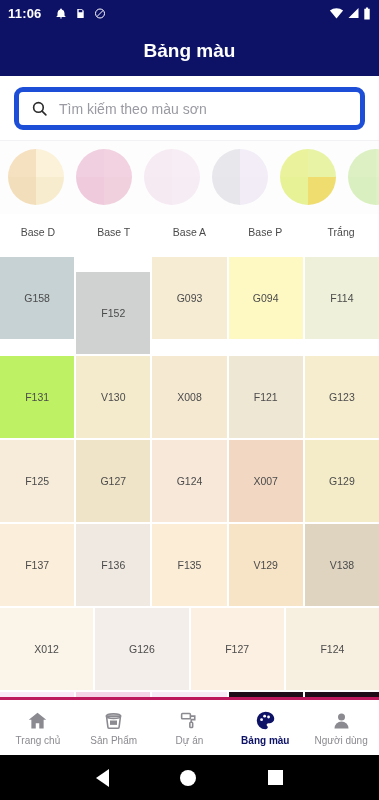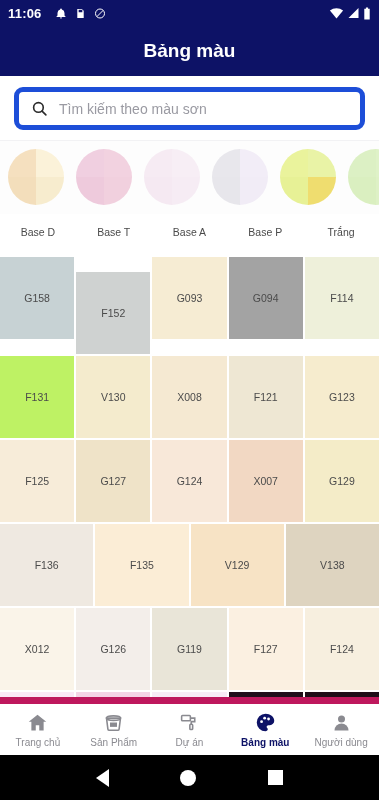--- a/index.html
+++ b/index.html
@@ -62,21 +62,21 @@
   .grid-scroll { flex: 1; overflow: hidden; background: #fff; }
   .grid-row { display: flex; gap: 2px; margin-bottom: 2px; }
   .cell {
     flex: 1; height: 82px; display: flex; align-items: center; justify-content: center;
     font-size: 10.5px; color: #4b4b4b;
   }
   .cell.dark { color: #e8e8e8; }
 
   
   .bottomnav {
-    flex: none; height: 58px; background: #fff; border-top: 7px solid #be185d;
+    flex: none; height: 58px; background: #fff; border-top: 3px solid #be185d;
     display: flex; align-items: center;
   }
   .nav-item {
     flex: 1; display: flex; flex-direction: column; align-items: center; gap: 3px;
     color: #8a8a90; cursor: pointer;
   }
   .nav-item.active { color: #0d1266; font-weight: 700; }
   .nav-label { font-size: 10px; }
   .nav-ico { height: 22px; display: flex; align-items: center; justify-content: center; }
 
@@ -180,47 +180,47 @@
       <div class="col-header">Base A</div>
       <div class="col-header">Base P</div>
       <div class="col-header">Trắng</div>
     </div>
 
   <div class="grid-scroll" id="grid">
       <div class="grid-row">
         <div class="cell" style="background: rgb(199, 210, 212);">G158</div>
         <div class="cell" style="background: rgb(207, 210, 209); margin-top: 15px;">F152</div>
         <div class="cell" style="background: rgb(246, 236, 211);">G093</div>
-        <div class="cell" style="background: #a3a3a3;">G094</div>
+        <div class="cell" style="background: #fef9c3;">G094</div>
         <div class="cell" style="background: rgb(238, 240, 218); text-align: right;">F114</div>
       </div>
       <div class="grid-row">
         <div class="cell" style="background: #bef264;">F131</div>
         <div class="cell" style="background: rgb(244, 235, 205);">V130</div>
         <div class="cell" style="background: rgb(245, 233, 210);">X008</div>
         <div class="cell" style="background: rgb(238, 231, 211);">F121</div>
         <div class="cell" style="background: rgb(246, 236, 206);">G123</div>
       </div>
       <div class="grid-row">
         <div class="cell" style="background: rgb(247, 236, 217);">F125</div>
         <div class="cell" style="background: rgb(239, 227, 200);">G127</div>
         <div class="cell" style="background: rgb(248, 232, 217);">G124</div>
         <div class="cell" style="background: rgb(242, 216, 195);">X007</div>
         <div class="cell" style="background: rgb(244, 236, 200);">G129</div>
       </div>
       <div class="grid-row">
+        <div class="cell" style="background: rgb(251, 238, 218);">F137</div>
         <div class="cell" style="background: rgb(239, 233, 225);">F136</div>
         <div class="cell" style="background: rgb(251, 237, 214);">F135</div>
         <div class="cell" style="background: rgb(247, 227, 197);">V129</div>
         <div class="cell" style="background: rgb(222, 212, 192);">V138</div>
       </div>
       <div class="grid-row">
         <div class="cell" style="background: rgb(250, 244, 233);">X012</div>
         <div class="cell" style="background: rgb(243, 238, 234);">G126</div>
-        <div class="cell" style="background: rgb(233, 229, 216);">G119</div>
         <div class="cell" style="background: rgb(251, 240, 225);">F127</div>
         <div class="cell" style="background: rgb(247, 239, 223);">F124</div>
       </div>
       <div class="grid-row">
         <div class="cell" style="background: rgb(250, 232, 246);"></div>
         <div class="cell" style="background: rgb(244, 212, 230);"></div>
         <div class="cell" style="background: rgb(247, 236, 246);"></div>
         <div class="cell dark" style="background: rgb(30, 13, 25);"></div>
         <div class="cell dark" style="background: rgb(29, 12, 24);"></div>
       </div>

